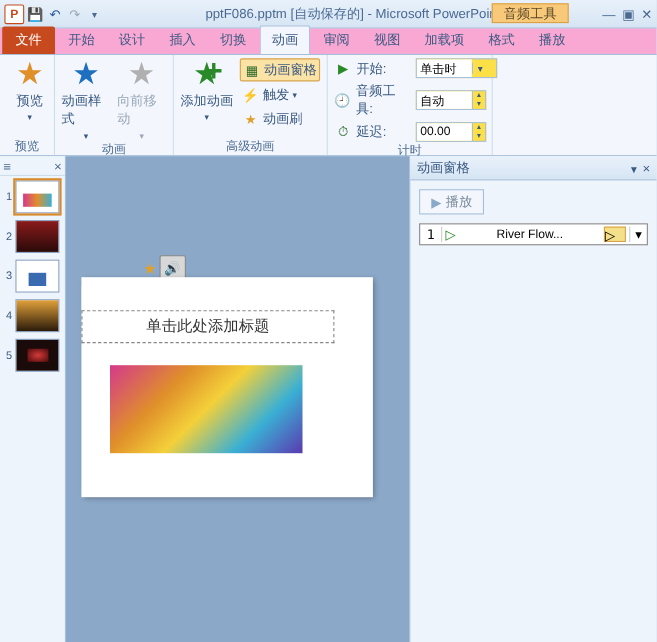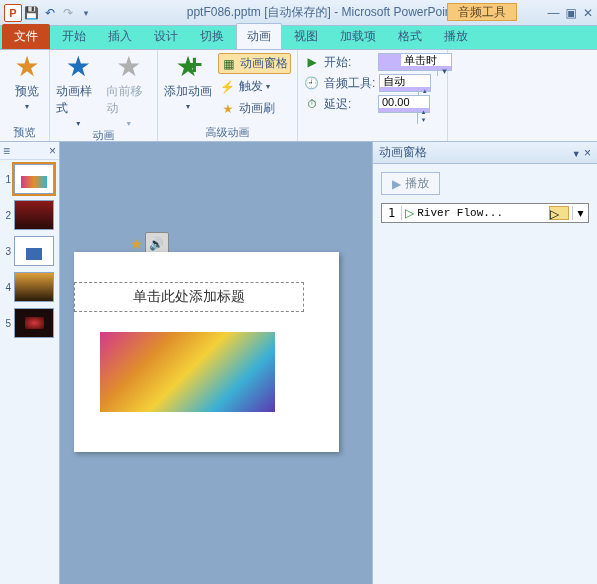--- a/index.html
+++ b/index.html
@@ -4,21 +4,21 @@
 <style>
 *{box-sizing:border-box;margin:0;padding:0;font-family:"Microsoft YaHei","SimSun",Arial,sans-serif;font-size:12px;}
 body{background:#d6e5f3;width:597px;height:584px;overflow:hidden;}
 .titlebar{height:26px;background:linear-gradient(#e8f1fb,#d6e5f3);display:flex;align-items:center;padding:0 4px;border-bottom:1px solid #a7bfdb;}
 .qat{display:flex;gap:2px;align-items:center;}
 .qat .ic{width:16px;height:16px;display:flex;align-items:center;justify-content:center;}
 .pp-ic{width:18px;height:18px;background:#fff;border:1px solid #c74a1e;border-radius:2px;display:flex;align-items:center;justify-content:center;color:#c74a1e;font-weight:bold;font-size:11px;}
 .title-text{flex:1;text-align:center;color:#4a6a92;font-size:12px;}
 .ctx-tab{height:18px;background:#f9c97a;padding:0 10px;display:flex;align-items:center;color:#5a4a2a;font-size:12px;border:1px solid #d9a24a;position:absolute;top:3px;right:80px;}
 .winbtns{display:flex;gap:6px;color:#4a6a92;font-size:14px;}
-.tabs{height:24px;background:#5eead4;display:flex;align-items:end;padding-left:2px;gap:2px;border-bottom:1px solid #a7bfdb;}
+.tabs{height:24px;background:#f9a8d4;display:flex;align-items:end;padding-left:2px;gap:2px;border-bottom:1px solid #a7bfdb;}
 .tab{padding:4px 10px;color:#3b5a82;cursor:pointer;}
 .tab.file{background:#c74a1e;color:#fff;border-radius:2px 2px 0 0;padding:4px 12px;}
 .tab.active{background:#f3f7fd;border:1px solid #a7bfdb;border-bottom:none;border-radius:2px 2px 0 0;}
 .hl-red{border:2px solid #d43a2a;border-radius:2px;}
 .ribbon{height:92px;background:#f3f7fd;display:flex;border-bottom:1px solid #a7bfdb;}
 .group{border-right:1px solid #cfdceb;padding:3px 6px 0 6px;display:flex;flex-direction:column;justify-content:space-between;}
 .group-label{text-align:center;font-size:11px;color:#4a6a92;height:16px;}
 .group-body{display:flex;gap:6px;align-items:flex-start;flex:1;}
 .big-btn{display:flex;flex-direction:column;align-items:center;gap:2px;color:#3b5a82;cursor:pointer;min-width:42px;}
 .big-btn.dis{color:#9aa8b8;}
@@ -26,21 +26,21 @@
 .star.or{color:#e0902a;}
 .star.gr{color:#b0b0b0;}
 .plus-ov{position:relative;}
 .plus-ov::after{content:"+";position:absolute;top:-2px;right:-2px;color:#2a8a2a;font-weight:bold;}
 .small-row{display:flex;align-items:center;gap:3px;color:#3b5a82;cursor:pointer;padding:1px 2px;}
 .small-row.sel{background:#fbe3a6;border:1px solid #d9a24a;border-radius:2px;}
 .mini-ic{width:16px;height:16px;display:inline-flex;align-items:center;justify-content:center;font-size:12px;color:#2a6a2a;}
 .timing-col{display:flex;flex-direction:column;gap:3px;}
 .timing-row{display:flex;align-items:center;gap:4px;color:#3b5a82;}
 .timing-row .lbl{min-width:50px;}
-.spin{display:flex;align-items:flex-end;border:1px solid #a7bfdb;background:#c4b5fd;height:18px;flex-direction:column;}
+.spin{display:flex;align-items:center;border:1px solid #a7bfdb;background:#fde047;height:18px;}
 .spin input{border:none;width:50px;height:16px;padding:0 3px;font-size:11px;}
 .spin .ud{display:flex;flex-direction:column;}
 .spin .ud span{width:12px;height:8px;font-size:7px;line-height:8px;text-align:center;border-left:1px solid #a7bfdb;cursor:pointer;}
 .reorder{display:flex;flex-direction:column;gap:2px;color:#3b5a82;}
 .reorder .hdr{font-size:11px;}
 .reorder .btn{display:flex;align-items:center;gap:3px;cursor:pointer;}
 .reorder .btn.dis{color:#9aa8b8;}
 .workarea{display:flex;height:442px;}
 .thumbs{width:60px;background:#eef4fb;border-right:1px solid #a7bfdb;}
 .thumbs-hdr{height:18px;border-bottom:1px solid #cfdceb;display:flex;align-items:center;justify-content:space-between;padding:0 3px;color:#4a6a92;}
@@ -62,21 +62,21 @@
 .play-btn{width:0;height:0;border-left:10px solid #555;border-top:6px solid transparent;border-bottom:6px solid transparent;cursor:pointer;}
 .track{flex:1;height:6px;background:#e0e0e0;border:1px solid #aaa;}
 .anim-pane{width:225px;background:#eef4fb;border-left:1px solid #a7bfdb;display:flex;flex-direction:column;}
 .ap-hdr{height:22px;background:linear-gradient(#e8f1fb,#d6e5f3);display:flex;align-items:center;justify-content:space-between;padding:0 6px;color:#3b5a82;border-bottom:1px solid #a7bfdb;}
 .ap-play{margin:8px;display:flex;}
 .ap-play-btn{border:1px solid #a7bfdb;background:#f3f7fd;padding:2px 10px;display:flex;align-items:center;gap:4px;color:#7a8a9a;cursor:pointer;}
 .ap-trigger{background:#e8e8e8;padding:3px 6px;color:#555;font-family:monospace;font-size:11px;border-top:1px solid #ccc;border-bottom:1px solid #ccc;}
 .ap-item{display:flex;align-items:center;border:1px solid #888;background:#fff;margin:0 8px;height:20px;}
 .ap-item .num{width:20px;text-align:center;border-right:1px solid #ccc;font-family:monospace;}
 .ap-item .tri{color:#2a8a2a;margin:0 3px;}
-.ap-item .nm{flex:1;font-family:Liberation Mono, monospace;font-size:11px;overflow:hidden;}
+.ap-item .nm{flex:1;font-family:Liberation Sans, sans-serif;font-size:11px;overflow:hidden;text-align:center;}
 .ap-item .bar{width:20px;height:14px;background:#f4e08a;border:1px solid #d9a24a;margin:0 3px;}
 .ap-item .dd{width:16px;text-align:center;border-left:1px solid #ccc;cursor:pointer;}
 </style>
 </head>
 <body>
 
 <div class="titlebar">
   <div class="qat">
     <span class="pp-ic">P</span>
     <span class="ic" style="color:#2a5aa0">💾</span>
@@ -91,24 +91,25 @@
   <div class="winbtns">
     <span>—</span>
     <span>▣</span>
     <span>✕</span>
   </div>
 </div>
 
 <div class="tabs">
   <div class="tab file">文件</div>
   <div class="tab">开始</div>
+  <div class="tab">设计</div>
   <div class="tab">插入</div>
-  <div class="tab">设计</div>
   <div class="tab">切换</div>
   <div class="tab active hl-red">动画</div>
+  <div class="tab">审阅</div>
   <div class="tab">视图</div>
   <div class="tab">加载项</div>
   <div class="tab">格式</div>
   <div class="tab">播放</div>
 </div>
 
 <div class="ribbon">
   <div class="group" style="width:50px">
     <div class="group-body">
       <div class="big-btn">
@@ -188,20 +189,21 @@
         <span class="lbl">延迟:</span>
         <div class="spin">
             <input readonly="" value="00.00" style="">
             <div class="ud">
               <span>▴</span>
               <span>▾</span>
             </div>
           </div>
       </div>
     </div>
+    <div class="group-label">计时</div>
   </div>
 
   <div class="group" style="flex:1;border-right:none">
     <div class="group-label"></div>
   </div>
 </div>
 
 <div class="workarea">
   <div class="thumbs">
     <div class="thumbs-hdr">

